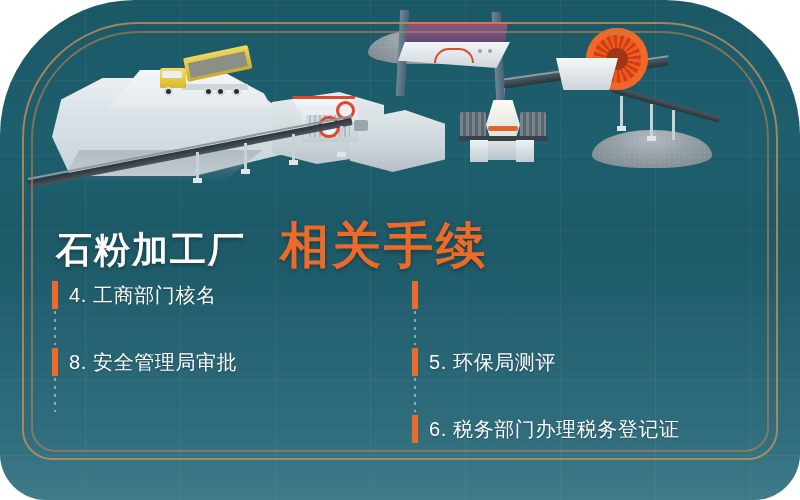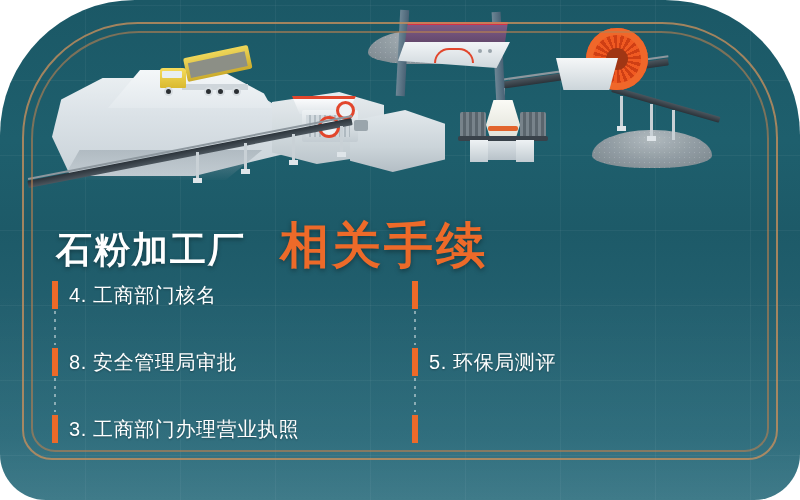--- a/index.html
+++ b/index.html
@@ -286,38 +286,35 @@
       <div class="dots d0"></div>
       <div class="dots d1"></div>
       <div class="item i0">
         <span class="bar"></span>
         <span class="itxt">4. 工商部门核名</span>
       </div>
       <div class="item i1">
         <span class="bar"></span>
         <span class="itxt">8. 安全管理局审批</span>
       </div>
-      <div class="item i2">
-        <span class="bar"></span>
-        <span class="itxt">3. 工商部门办理营业执照</span>
-      </div>
     </div>
 
     <div class="col" id="col-right">
       <div class="dots d0"></div>
       <div class="dots d1"></div>
       <div class="item i0">
         <span class="bar"></span>
       </div>
       <div class="item i1">
         <span class="bar"></span>
         <span class="itxt">5. 环保局测评</span>
       </div>
       <div class="item i2">
         <span class="bar"></span>
+        <span class="itxt">6. 税务部门办理税务登记证</span>
       </div>
     </div>
 
   </div>
 
   <div class="goldline" id="gold-outer"></div>
   <div class="goldline" id="gold-inner"></div>
 
 </div>
 

